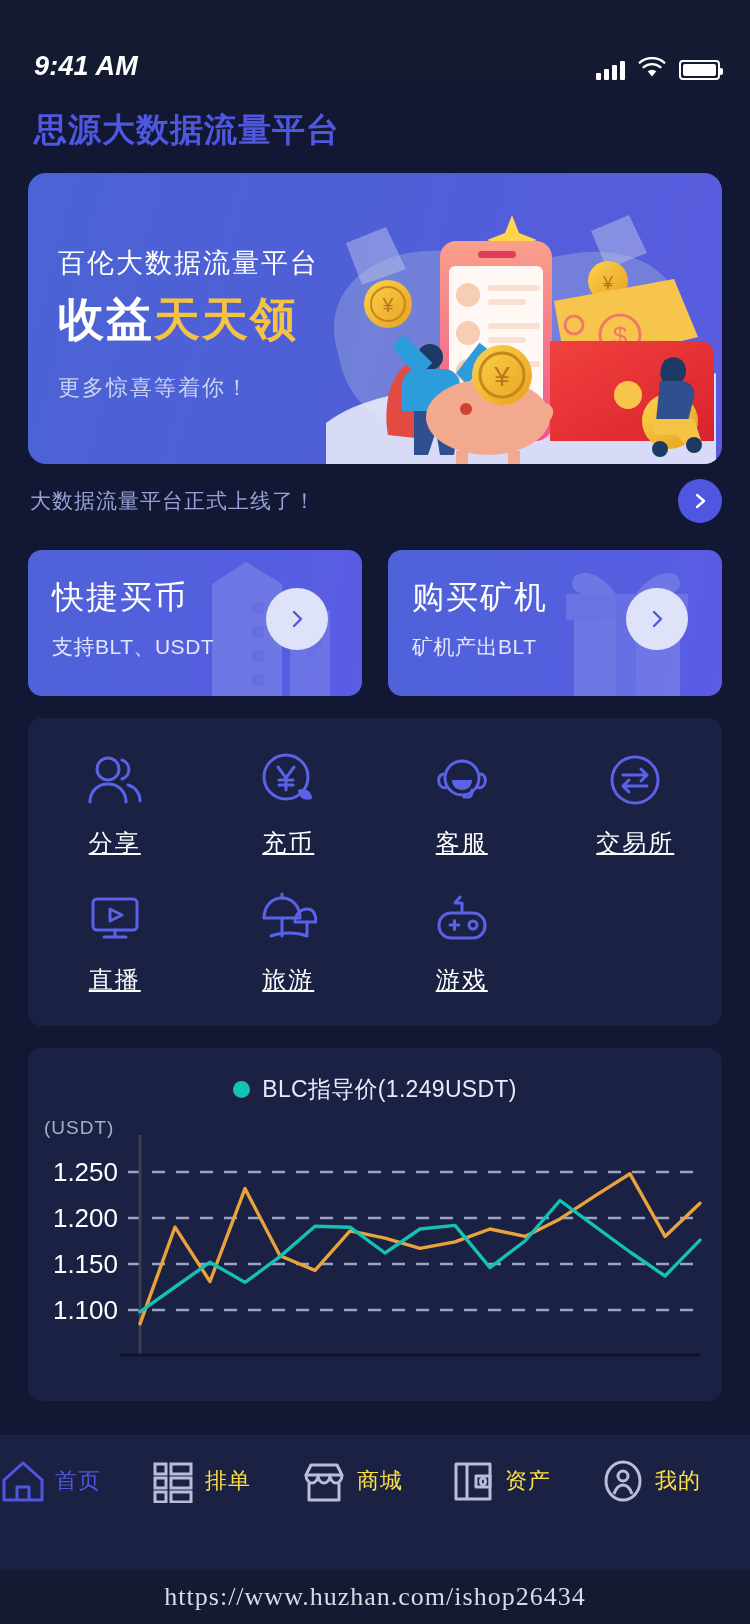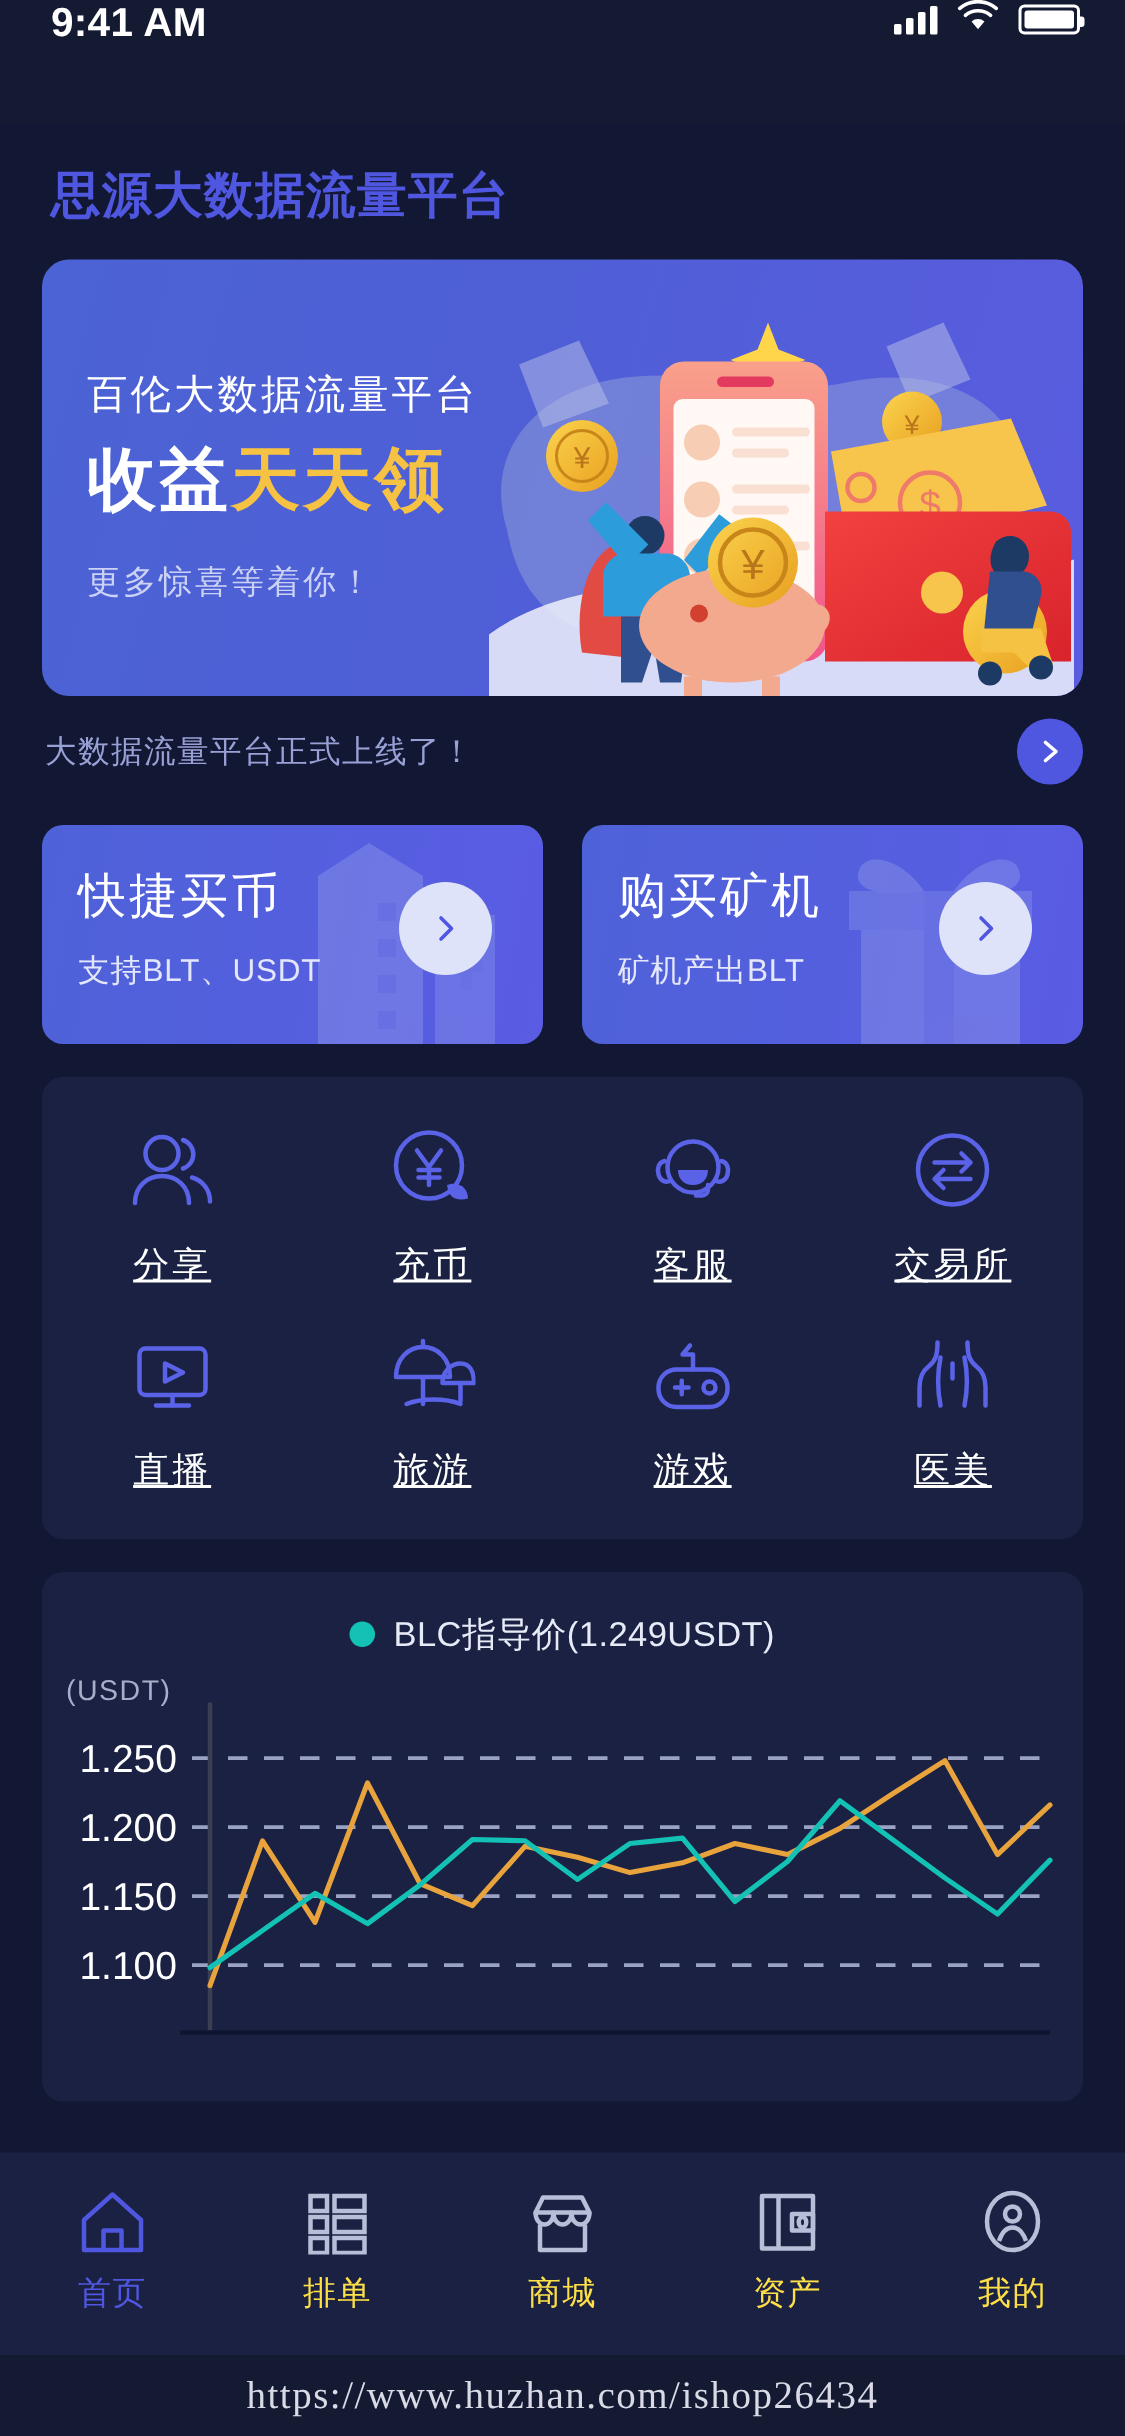--- a/index.html
+++ b/index.html
@@ -8,22 +8,23 @@
     width:750px; height:1624px; position:relative; overflow:hidden;
     font-family:"Liberation Sans","DejaVu Sans",sans-serif;
     background:#121833;
     color:#fff;
   }
   .phone { position:absolute; inset:0; background:#121833; display:flex; flex-direction:column; }
 
   
   .statusbar {
     height:82px; flex:0 0 82px; background:#151a33;
-    display:flex; align-items:flex-start; justify-content:space-between;
+    display:flex; align-items:flex-end; justify-content:space-between;
     padding:0 30px 0 34px;
+    font-style:italic;
   }
   .clock { font-size:27px; font-weight:600; letter-spacing:.2px; color:#fff; }
   .status-right { display:flex; align-items:center; gap:13px; }
   .bars { display:flex; align-items:flex-end; gap:3px; height:20px; }
   .bars i { display:block; width:5px; background:#fff; border-radius:1px; }
   .bars i:nth-child(1){height:7px}.bars i:nth-child(2){height:11px}
   .bars i:nth-child(3){height:15px}.bars i:nth-child(4){height:19px}
   .battery { width:41px; height:20px; border:2px solid #fff; border-radius:4px; position:relative; padding:2px;}
   .battery::after{content:"";position:absolute;right:-5px;top:6px;width:3px;height:7px;background:#fff;border-radius:0 2px 2px 0;}
   .battery i{display:block;height:100%;width:100%;background:#fff;border-radius:2px;}
@@ -93,21 +94,21 @@
   .dot { width:17px;height:17px;border-radius:50%; flex:0 0 17px;}
   .chart-area { position:relative; margin-top:16px; height:250px; }
   .yunit { position:absolute; left:16px; top:-4px; font-size:19px; color:#a7aec9; letter-spacing:1px;}
 
   
   .spacer { flex:1 1 auto; }
   .tabbar {
     height:135px; flex:0 0 135px; background:#1b2142;
     display:flex; align-items:flex-start; padding-top:22px;
   }
-  .tab { flex:1; display:flex; flex-direction:column; align-items:center; gap:9px; }
+  .tab { flex:1; display:flex; flex-direction:row; align-items:center; gap:9px; }
   .tab .tlabel { font-size:22px; color:#fde047; letter-spacing:1px;}
   .tab.active .tlabel { color:#4f57e0; }
   .tico { height:48px; display:flex; align-items:center; justify-content:center;}
 
   .watermark {
     height:54px; flex:0 0 54px; background:#151a33;
     display:flex; align-items:center; justify-content:center;
     font-family:"Liberation Serif","DejaVu Serif",serif;
     font-size:26px; color:#d8dbe6; letter-spacing:1px;
   }
@@ -345,32 +346,20 @@
         <svg width="56" height="56" viewBox="0 0 56 56" fill="none" stroke="#5a63e8" stroke-width="3" stroke-linecap="round" stroke-linejoin="round">
           <rect x="5" y="24" width="46" height="25" rx="12"></rect>
           <path d="M28 24V14h-7l5-6"></path>
           <path d="M16 36h9M20.5 31.5v9"></path>
           <circle cx="39" cy="36" r="4"></circle>
         </svg>
       </span>
       <span class="gi-label">游戏</span>
     </div>
 
-    <div class="gitem">
-      <span class="gi-icon">
-        <svg width="56" height="56" viewBox="0 0 56 56" fill="none" stroke="#5a63e8" stroke-width="3" stroke-linecap="round">
-          <path d="M18 6c0 8-1 12-6 16-4 3-6 8-6 14v12"></path>
-          <path d="M38 6c0 8 1 12 6 16 4 3 6 8 6 14v12"></path>
-          <path d="M20 16c-2 10-2 22 0 32"></path>
-          <path d="M36 16c2 10 2 22 0 32"></path>
-          <path d="M28 20v10"></path>
-        </svg>
-      </span>
-      <span class="gi-label">医美</span>
-    </div>
   </div>
 
   <div class="chart-panel">
     <div class="legend">
       <div class="leg">
         <span class="dot" style="background:#13c2b5"></span>
         <span>BLC指导价(1.249USDT)</span>
       </div>
     </div>
     <div class="chart-area">

